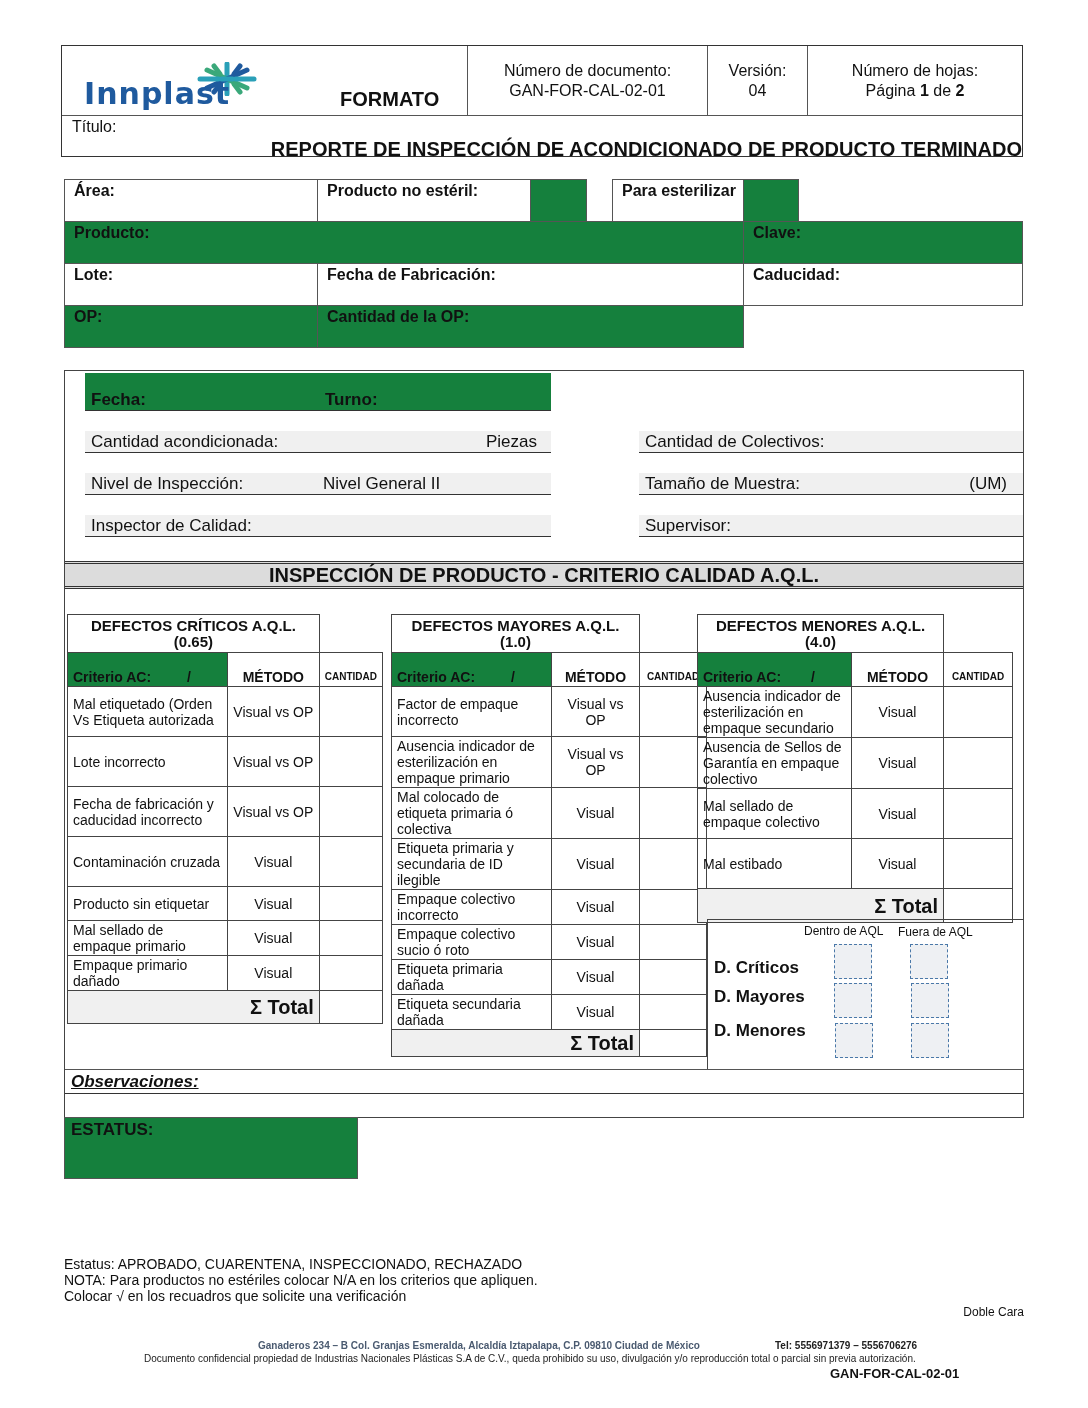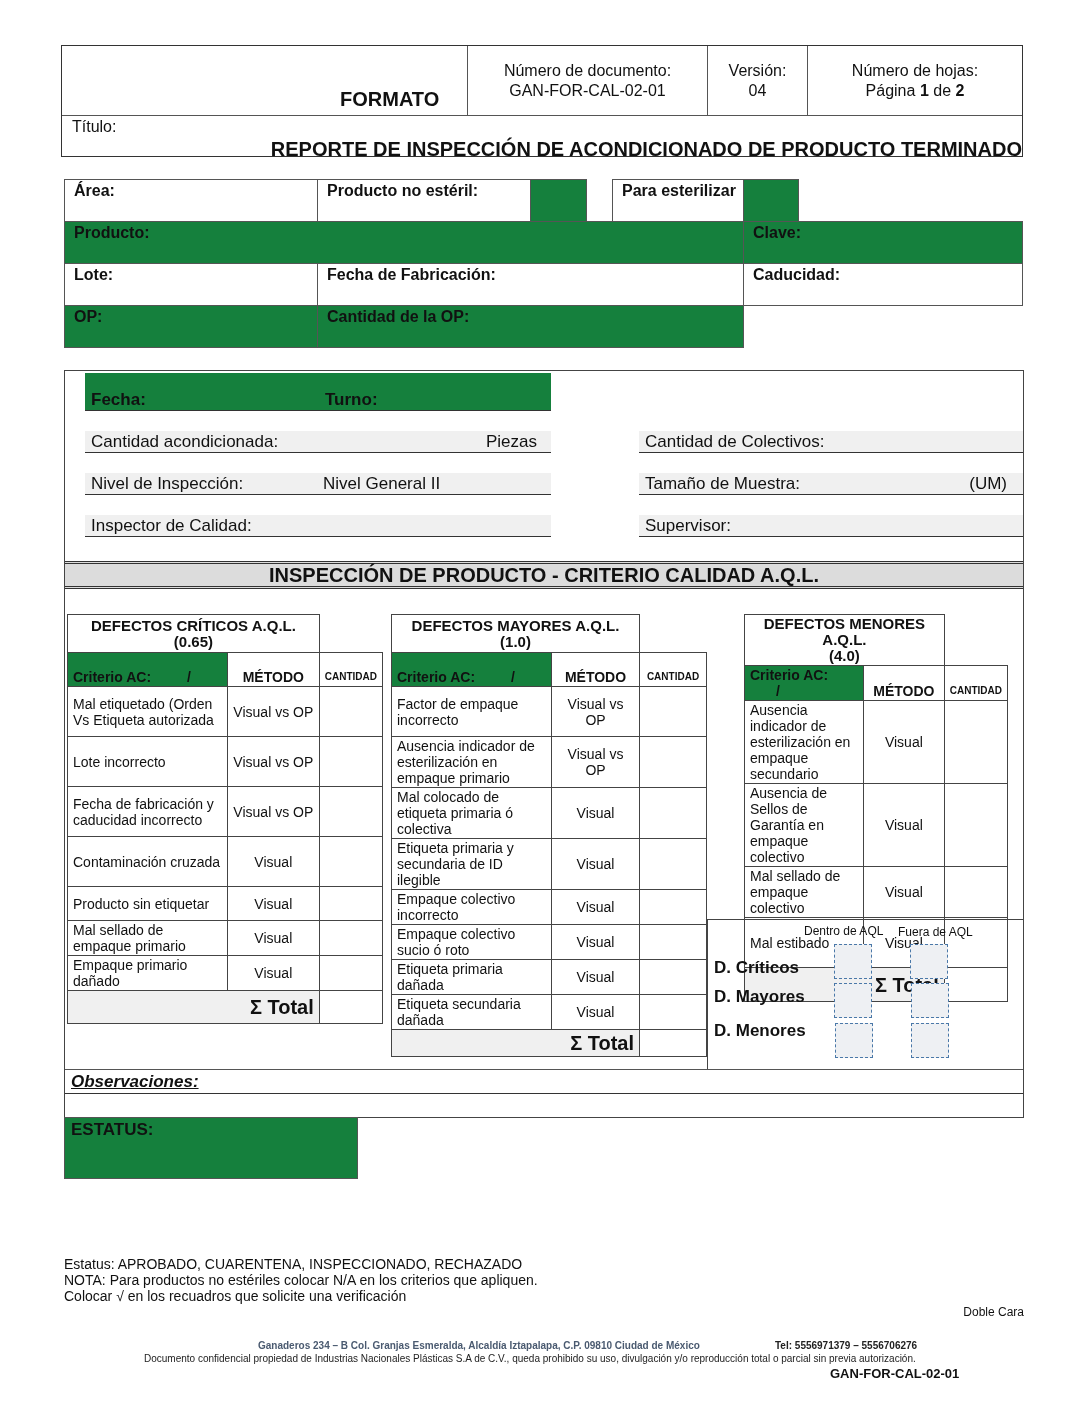--- a/index.html
+++ b/index.html
@@ -39,20 +39,35 @@
   .chk { position: absolute; width: 38px; height: 35px; border: 1px dashed #4a78a8; background: #eef0f3; }
   .rl { position: absolute; font-size: 17px; font-weight: bold; }
 
   .foot { position: absolute; font-size: 14px; line-height: 16px; }
 </style>
 </head>
 <body>
 
 <div id="hdr" class="abs">
   <div class="hcell" style="left:0;width:406px;padding:0;">
+    <div id="logo-wrap">
+      <svg class="abs" style="left:110px;top:0;" width="70" height="34" viewBox="0 0 70 34">
+        <g stroke-width="5" stroke-linecap="round">
+          <line x1="35" y1="2" x2="35" y2="32" stroke="#2aa0b8"></line>
+          <line x1="15" y1="8" x2="55" y2="26" stroke="#3aa87a"></line>
+          <line x1="15" y1="26" x2="55" y2="8" stroke="#1f5a9e"></line>
+          <line x1="8" y1="17" x2="62" y2="17" stroke="#2aa0b8"></line>
+          <line x1="22" y1="4" x2="28" y2="12" stroke="#3aa87a"></line>
+          <line x1="48" y1="4" x2="42" y2="12" stroke="#1f5a9e"></line>
+          <line x1="22" y1="30" x2="28" y2="22" stroke="#1f5a9e"></line>
+          <line x1="48" y1="30" x2="42" y2="22" stroke="#3aa87a"></line>
+        </g>
+      </svg>
+      <div id="logo-text">Innplast</div>
+    </div>
     <div id="formato">FORMATO</div>
   </div>
   <div class="hcell" style="left:406px;width:240px;">
     <div>Número de documento:</div>
     <div>GAN-FOR-CAL-02-01</div>
   </div>
   <div class="hcell" style="left:646px;width:100px;">
     <div>Versión:</div>
     <div>04</div>
   </div>
@@ -228,21 +243,21 @@
           <td class="met">Visual</td>
           <td></td>
         </tr>
     <tr style="height:27px;">
           <td colspan="2" class="tot">Σ Total</td>
           <td></td>
         </tr>
   </tbody>
     </table>
 
-  <table class="def" style="left:679px;top:243px;width:264px;border-radius:24px;">
+  <table class="def" style="left:632px;top:243px;width:316px;border-radius:24px;">
     <tbody>
         <tr style="height:38px;">
       <td colspan="2" class="cap">
         <div>DEFECTOS MENORES A.Q.L.</div>
         <div>(4.0)</div>
       </td>
       <td style="border-top:none;border-right:none;"></td>
     </tr>
     <tr style="height:34px;">
       <td class="hd gray" style="width:154px;vertical-align:bottom;">

